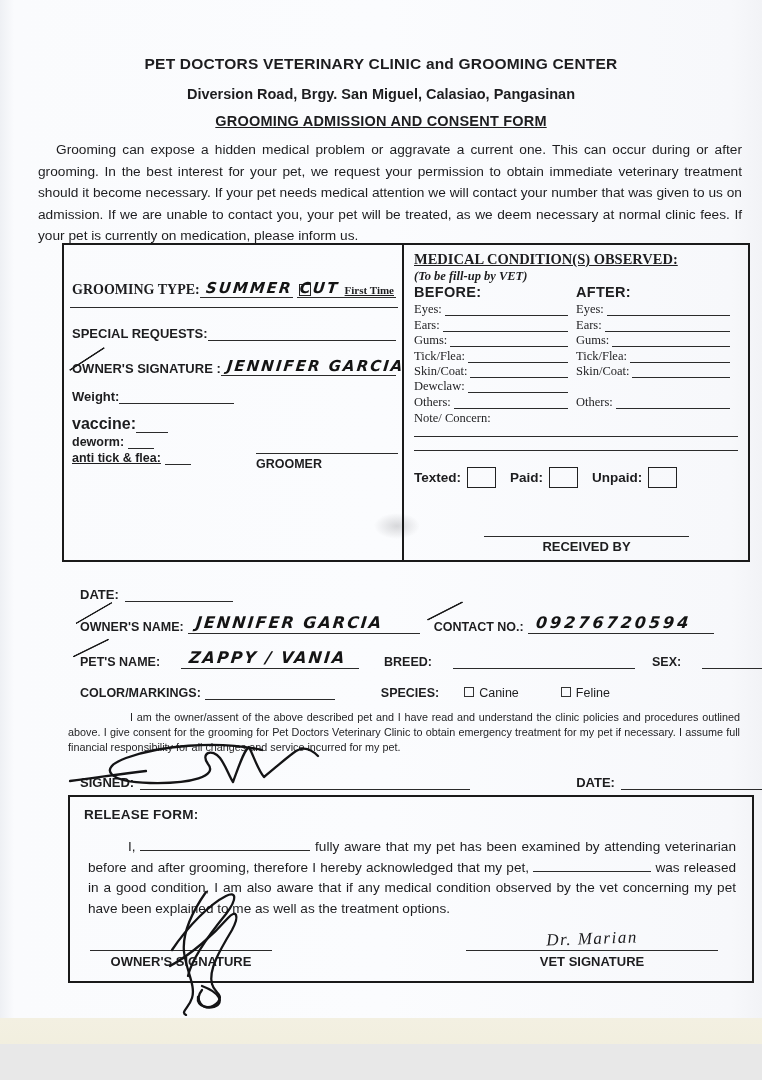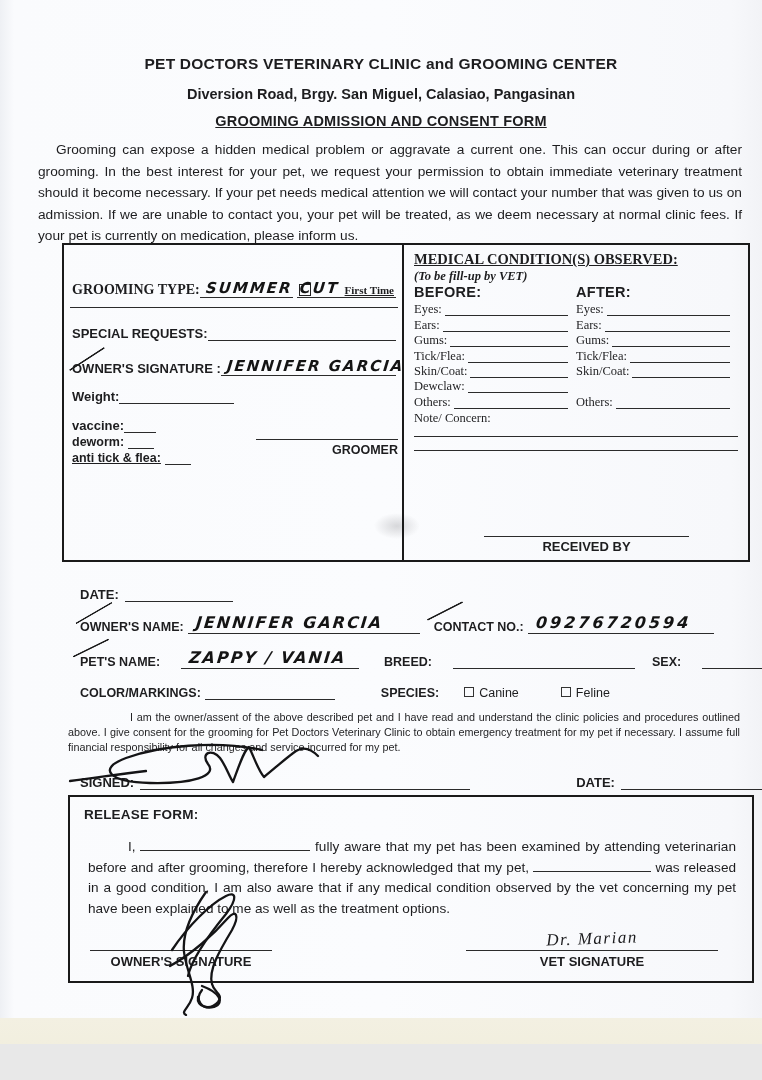--- a/index.html
+++ b/index.html
@@ -25,21 +25,21 @@
   .serifb{font-family:"Liberation Serif",serif;font-size:14px;}
   .uline{display:inline-block;border-bottom:1.4px solid #2b2b2b;height:15px;position:relative;}
   .flex1{flex:1;}
   .hand{font-style:italic;font-weight:bold;letter-spacing:2px;color:#141414;white-space:nowrap;
     font-family:"DejaVu Sans",sans-serif;transform:skewX(-6deg);}
   .hand-on-line{position:absolute;left:6px;bottom:0;font-size:15px;}
   .ft-group{display:flex;align-items:center;border-bottom:1.4px solid #2b2b2b;padding:0 2px 1px 2px;margin-left:4px;gap:32px;}
   .cbx{display:inline-block;width:10px;height:10px;border:1.4px solid #222;background:transparent;margin-right:2px;}
   .ft-label{font-family:"Liberation Serif",serif;font-weight:bold;font-size:11px;text-decoration:underline;}
   .fullrule{position:absolute;left:6px;right:4px;top:62px;border-top:1.5px solid #2b2b2b;}
-  .groomer-blk{position:absolute;left:192px;top:194px;width:142px;text-align:right;}
+  .groomer-blk{position:absolute;left:192px;top:208px;width:142px;text-align:left;}
   .groomer-line{border-top:1.4px solid #2b2b2b;}
   .groomer-lbl{font-weight:bold;font-size:12.5px;margin-top:3px;}
   .smudge{position:absolute;left:310px;top:268px;width:46px;height:26px;border-radius:50%;
     background:radial-gradient(closest-side,rgba(120,120,125,.28),rgba(120,120,125,0));}
   
   .mtitle{font-weight:bold;font-size:14.5px;text-decoration:underline;line-height:18px;}
   .msub{font-weight:bold;font-style:italic;font-size:12.5px;line-height:16px;}
   .ba-row{display:flex;line-height:17px;}
   .ba-cell{width:50%;font-family:"Liberation Sans",sans-serif;font-weight:bold;font-size:14.5px;letter-spacing:.3px;}
   .mrow{display:flex;height:15.4px;align-items:flex-end;}
@@ -121,21 +121,21 @@
         </span>
       </div>
       <div class="pen-slash" style="left:2px;top:113px;width:42px;transform:rotate(-33deg);"></div>
 
       <div class="lrow" style="top:137px;height:22px;">
         <span class="blbl">Weight:</span>
         <span class="uline" style="width:115px;"></span>
       </div>
 
       <div class="lrow" style="top:168px;height:20px;">
-        <span class="blbl" style="font-size:13px;">vaccine:</span>
+        <span class="blbl" style="font-size:16px;">vaccine:</span>
         <span class="uline" style="width:32px;height:13px;"></span>
       </div>
       <div class="lrow" style="top:184px;height:20px;">
         <span class="blbl" style="font-size:12.5px;">deworm:</span>
         <span class="uline" style="width:26px;height:13px;margin-left:4px;"></span>
       </div>
       <div class="lrow" style="top:200px;height:20px;text-decoration:underline;">
         <span class="blbl" style="font-size:12.5px;">anti tick &amp; flea:</span>
         <span class="uline" style="width:26px;height:13px;margin-left:4px;"></span>
       </div>
@@ -221,20 +221,28 @@
         <div class="mcell">
             <span class="mlbl">Others:</span>
             <span class="mline"></span>
           </div>
       </div>
 
       <div class="note-lbl">Note/ Concern:</div>
       <div class="wideline" style="margin-top:9px;"></div>
       <div class="wideline" style="margin-top:13px;"></div>
 
+      <div class="payrow">
+        <span class="paylbl">Texted:</span>
+        <span class="paybox"></span>
+        <span class="paylbl">Paid:</span>
+        <span class="paybox"></span>
+        <span class="paylbl">Unpaid:</span>
+        <span class="paybox"></span>
+      </div>
 
       <div class="received">
         <div class="received-line"></div>
         <div class="received-lbl">RECEIVED BY</div>
       </div>
     </div>
   </div>
 
   <div class="frow" style="left:80px;top:580px;height:22px;">
     <span class="dlbl" style="font-size:13px;">DATE:</span>

